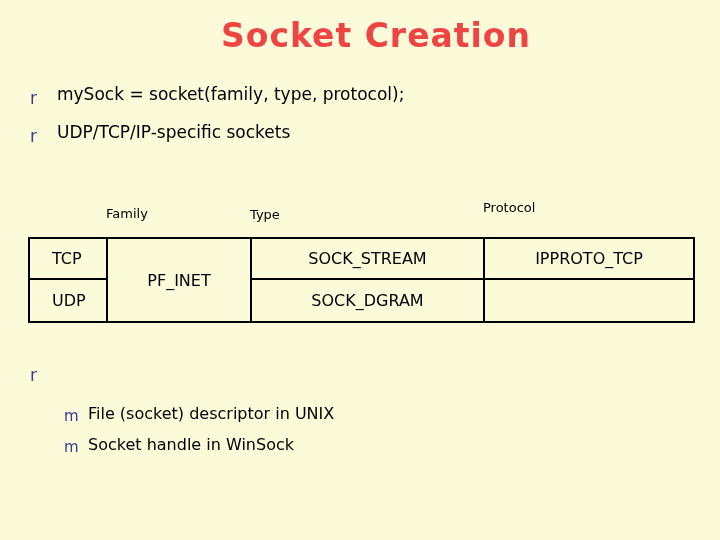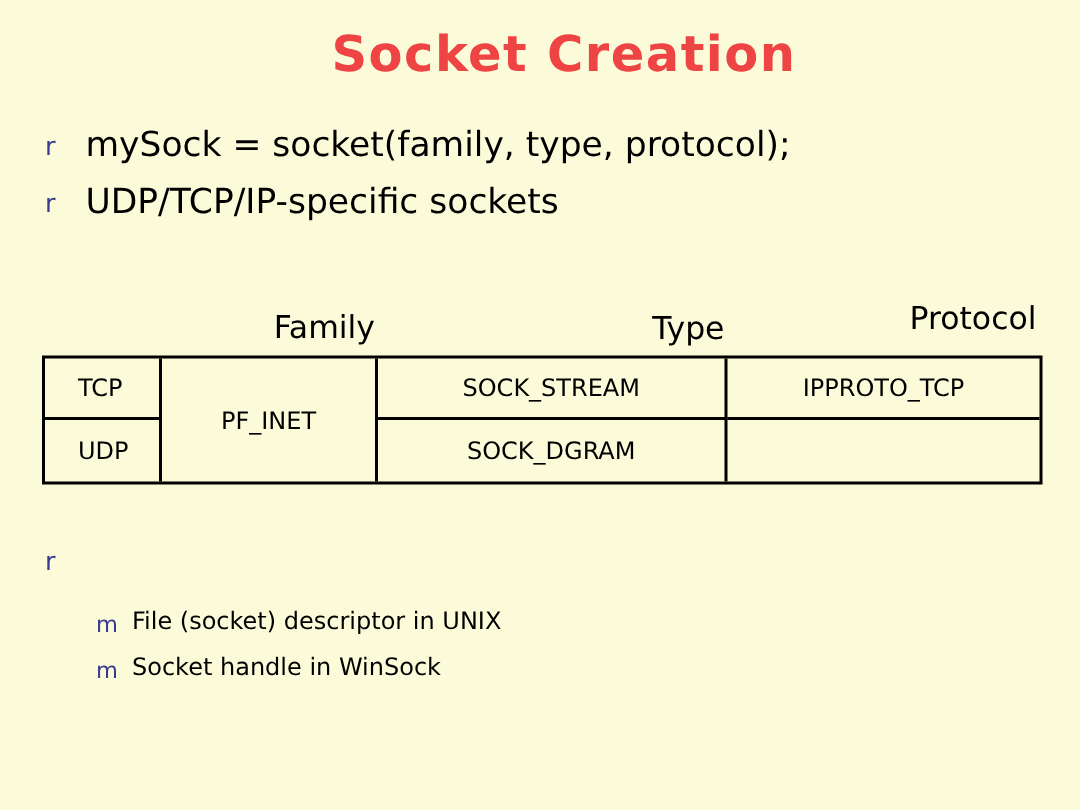--- a/index.html
+++ b/index.html
@@ -27,21 +27,21 @@
     display: flex;
     align-items: flex-start;
   }
   .bullet .marker {
     color: #3A3A91;
     font-size: 17px;
     width: 27px;
     flex: 0 0 27px;
     padding-top: 4px;
   }
-  .bullet .btext { font-size: 23px; }
+  .bullet .btext { font-size: 17px; }
   .b1 { top: 84px; }
   .b2 { top: 122px; }
   .b3 { top: 359px; }
   .b3 .btext { font-size: 26px; }
   .b3 .marker { padding-top: 6px; }
   .subbullet {
     position: absolute;
     left: 64px;
     display: flex;
     align-items: flex-start;
@@ -52,22 +52,22 @@
     width: 24px;
     flex: 0 0 24px;
     padding-top: 3px;
   }
   .subbullet .btext { font-size: 16px; }
   .s1 { top: 404px; }
   .s2 { top: 435px; }
 
   .tbl-header {
     position: absolute;
-    text-align: right;
-    font-size: 21px;
+    text-align: left;
+    font-size: 13px;
   }
   .h-family   { left: 106px; width: 144px; top: 206px; }
   .h-type     { left: 250px; width: 233px; top: 207px; }
   .h-protocol { left: 483px; width: 208px; top: 200px; }
 
   .tbl {
     position: absolute;
     left: 28px; top: 237px;
     width: 667px; height: 86px;
     box-sizing: border-box;

